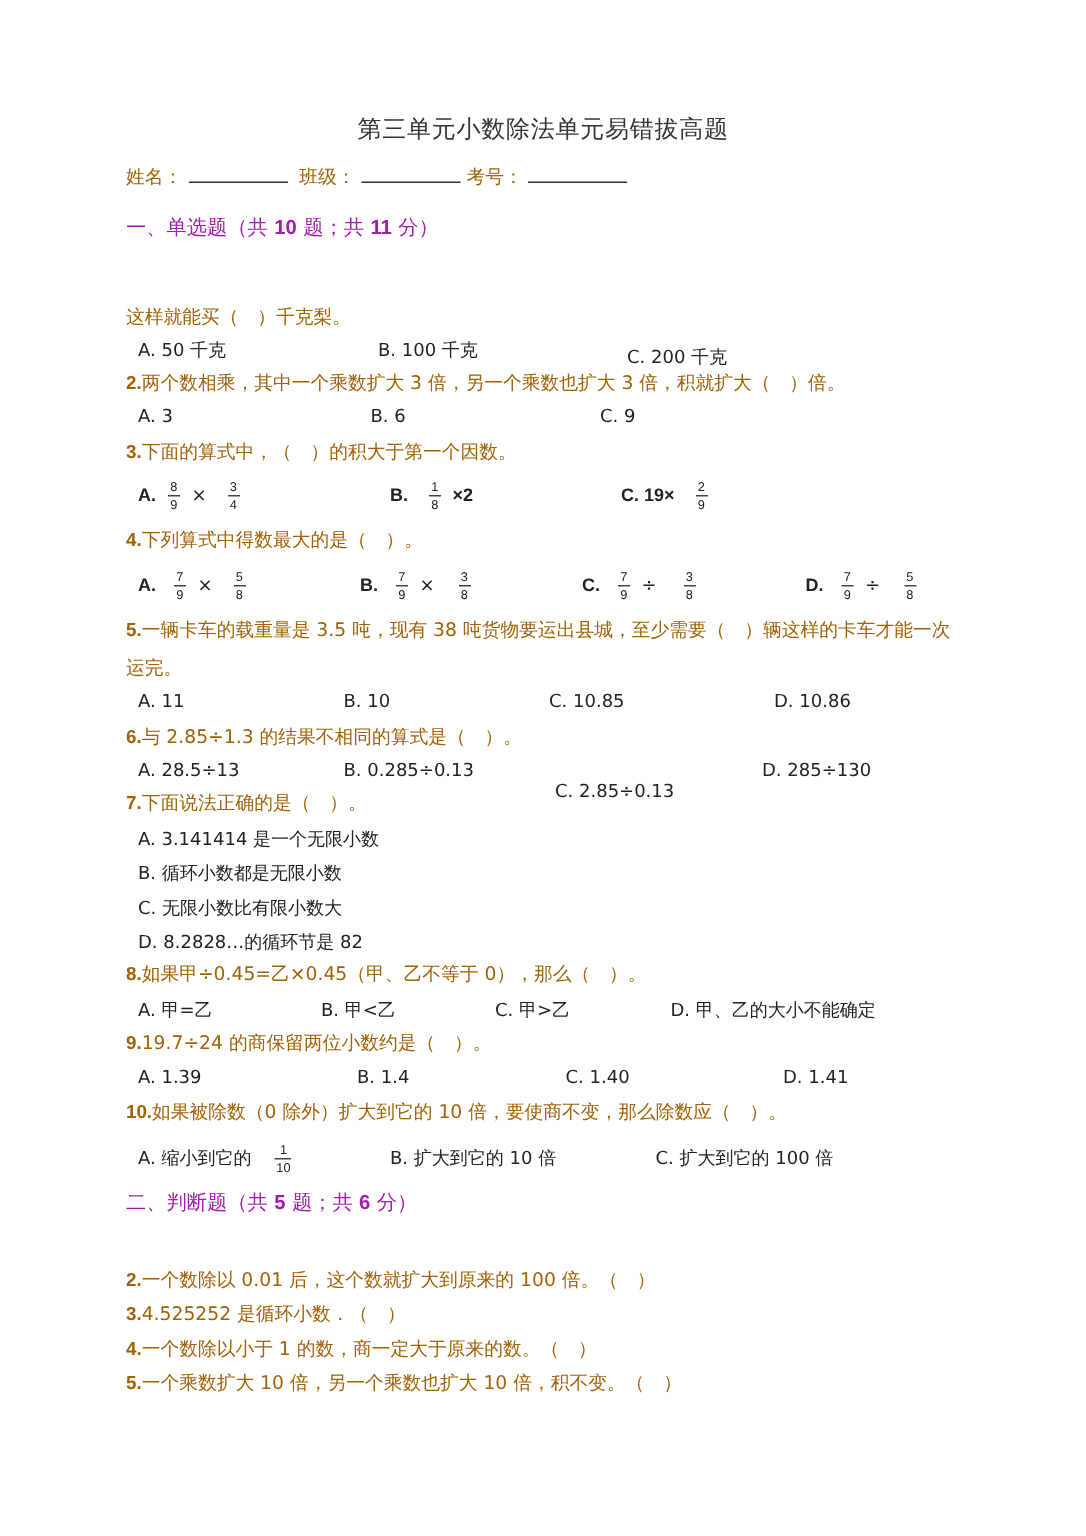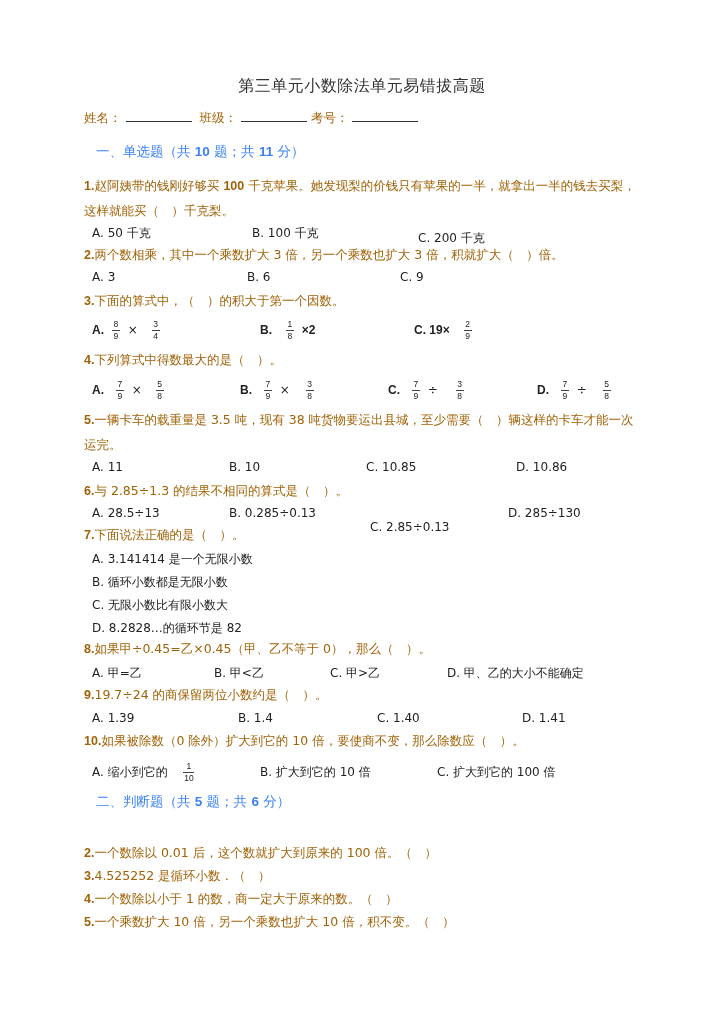--- a/index.html
+++ b/index.html
@@ -2,21 +2,21 @@
 <html><head>
 <meta charset="utf-8">
 <style>
   html, body { margin:0; padding:0; background:#ffffff; }
   body { width:724px; height:1024px; position:relative; overflow:hidden;
          font-family:"DejaVu Sans", "Liberation Sans", sans-serif; color:#222; }
   .page { position:absolute; left:0; top:0; width:724px; height:1024px; }
   .abs { position:absolute; white-space:nowrap; }
   .title { left:0; width:724px; top:76px; text-align:center; font-size:16px; letter-spacing:0.5px; color:#333; }
   .line { font-size:12.5px; color:#a16207; }
-  .sec { font-size:13.5px; color:#3b82f6;margin-left:12px; }
+  .sec { font-size:13.5px; color:#a21caf; }
   b, .num { font-family:"Liberation Sans", sans-serif; font-weight:bold; }
   .opt { font-size:12px; }
   .optlabel { font-family:"Liberation Sans", sans-serif; font-weight:bold; }
   .frac { display:inline-flex; flex-direction:column; align-items:center; vertical-align:middle;
           font-size:8.5px; line-height:9px; margin:0 4px; font-family:"Liberation Sans", sans-serif; }
   .frac .bar { width:8px; border-top:1px solid #444; margin:1px 0; }
   .blank { display:inline-block; border-bottom:1px solid #333; width:66px; height:10px; margin:0 4px; }
 </style>
 </head>
 <body>
@@ -27,23 +27,20 @@
 
   <div class="abs line" style="left:84px;top:110px;">
     <span>姓名：</span><span class="blank"></span>
     <span>班级：</span><span class="blank"></span><span>考号：</span><span class="blank"></span>
   </div>
 
   <div class="abs sec" style="left:84px;top:143px;">
     <span>一、单选题（共 </span><b>10</b><span> 题；共 </span><b>11</b><span> 分）</span>
   </div>
 
-  <div class="abs line" style="left:84px;top:178px;">
-    <b>1.</b><span>赵阿姨带的钱刚好够买 </span><b>100</b><span> 千克苹果。她发现梨的价钱只有苹果的一半，就拿出一半的钱去买梨，</span>
-  </div>
   <div class="abs line" style="left:84px;top:203px;">这样就能买（　）千克梨。</div>
   <div class="abs opt" style="left:92px;top:225px;">A. 50 千克</div>
   <div class="abs opt" style="left:252px;top:225px;">B. 100 千克</div>
   <div class="abs opt" style="left:418px;top:230px;">C. 200 千克</div>
 
   <div class="abs line" style="left:84px;top:247px;">
     <b>2.</b><span>两个数相乘，其中一个乘数扩大 3 倍，另一个乘数也扩大 3 倍，积就扩大（　）倍。</span>
   </div>
   <div class="abs opt" style="left:92px;top:270px;">A. 3</div>
   <div class="abs opt" style="left:247px;top:270px;">B. 6</div>

